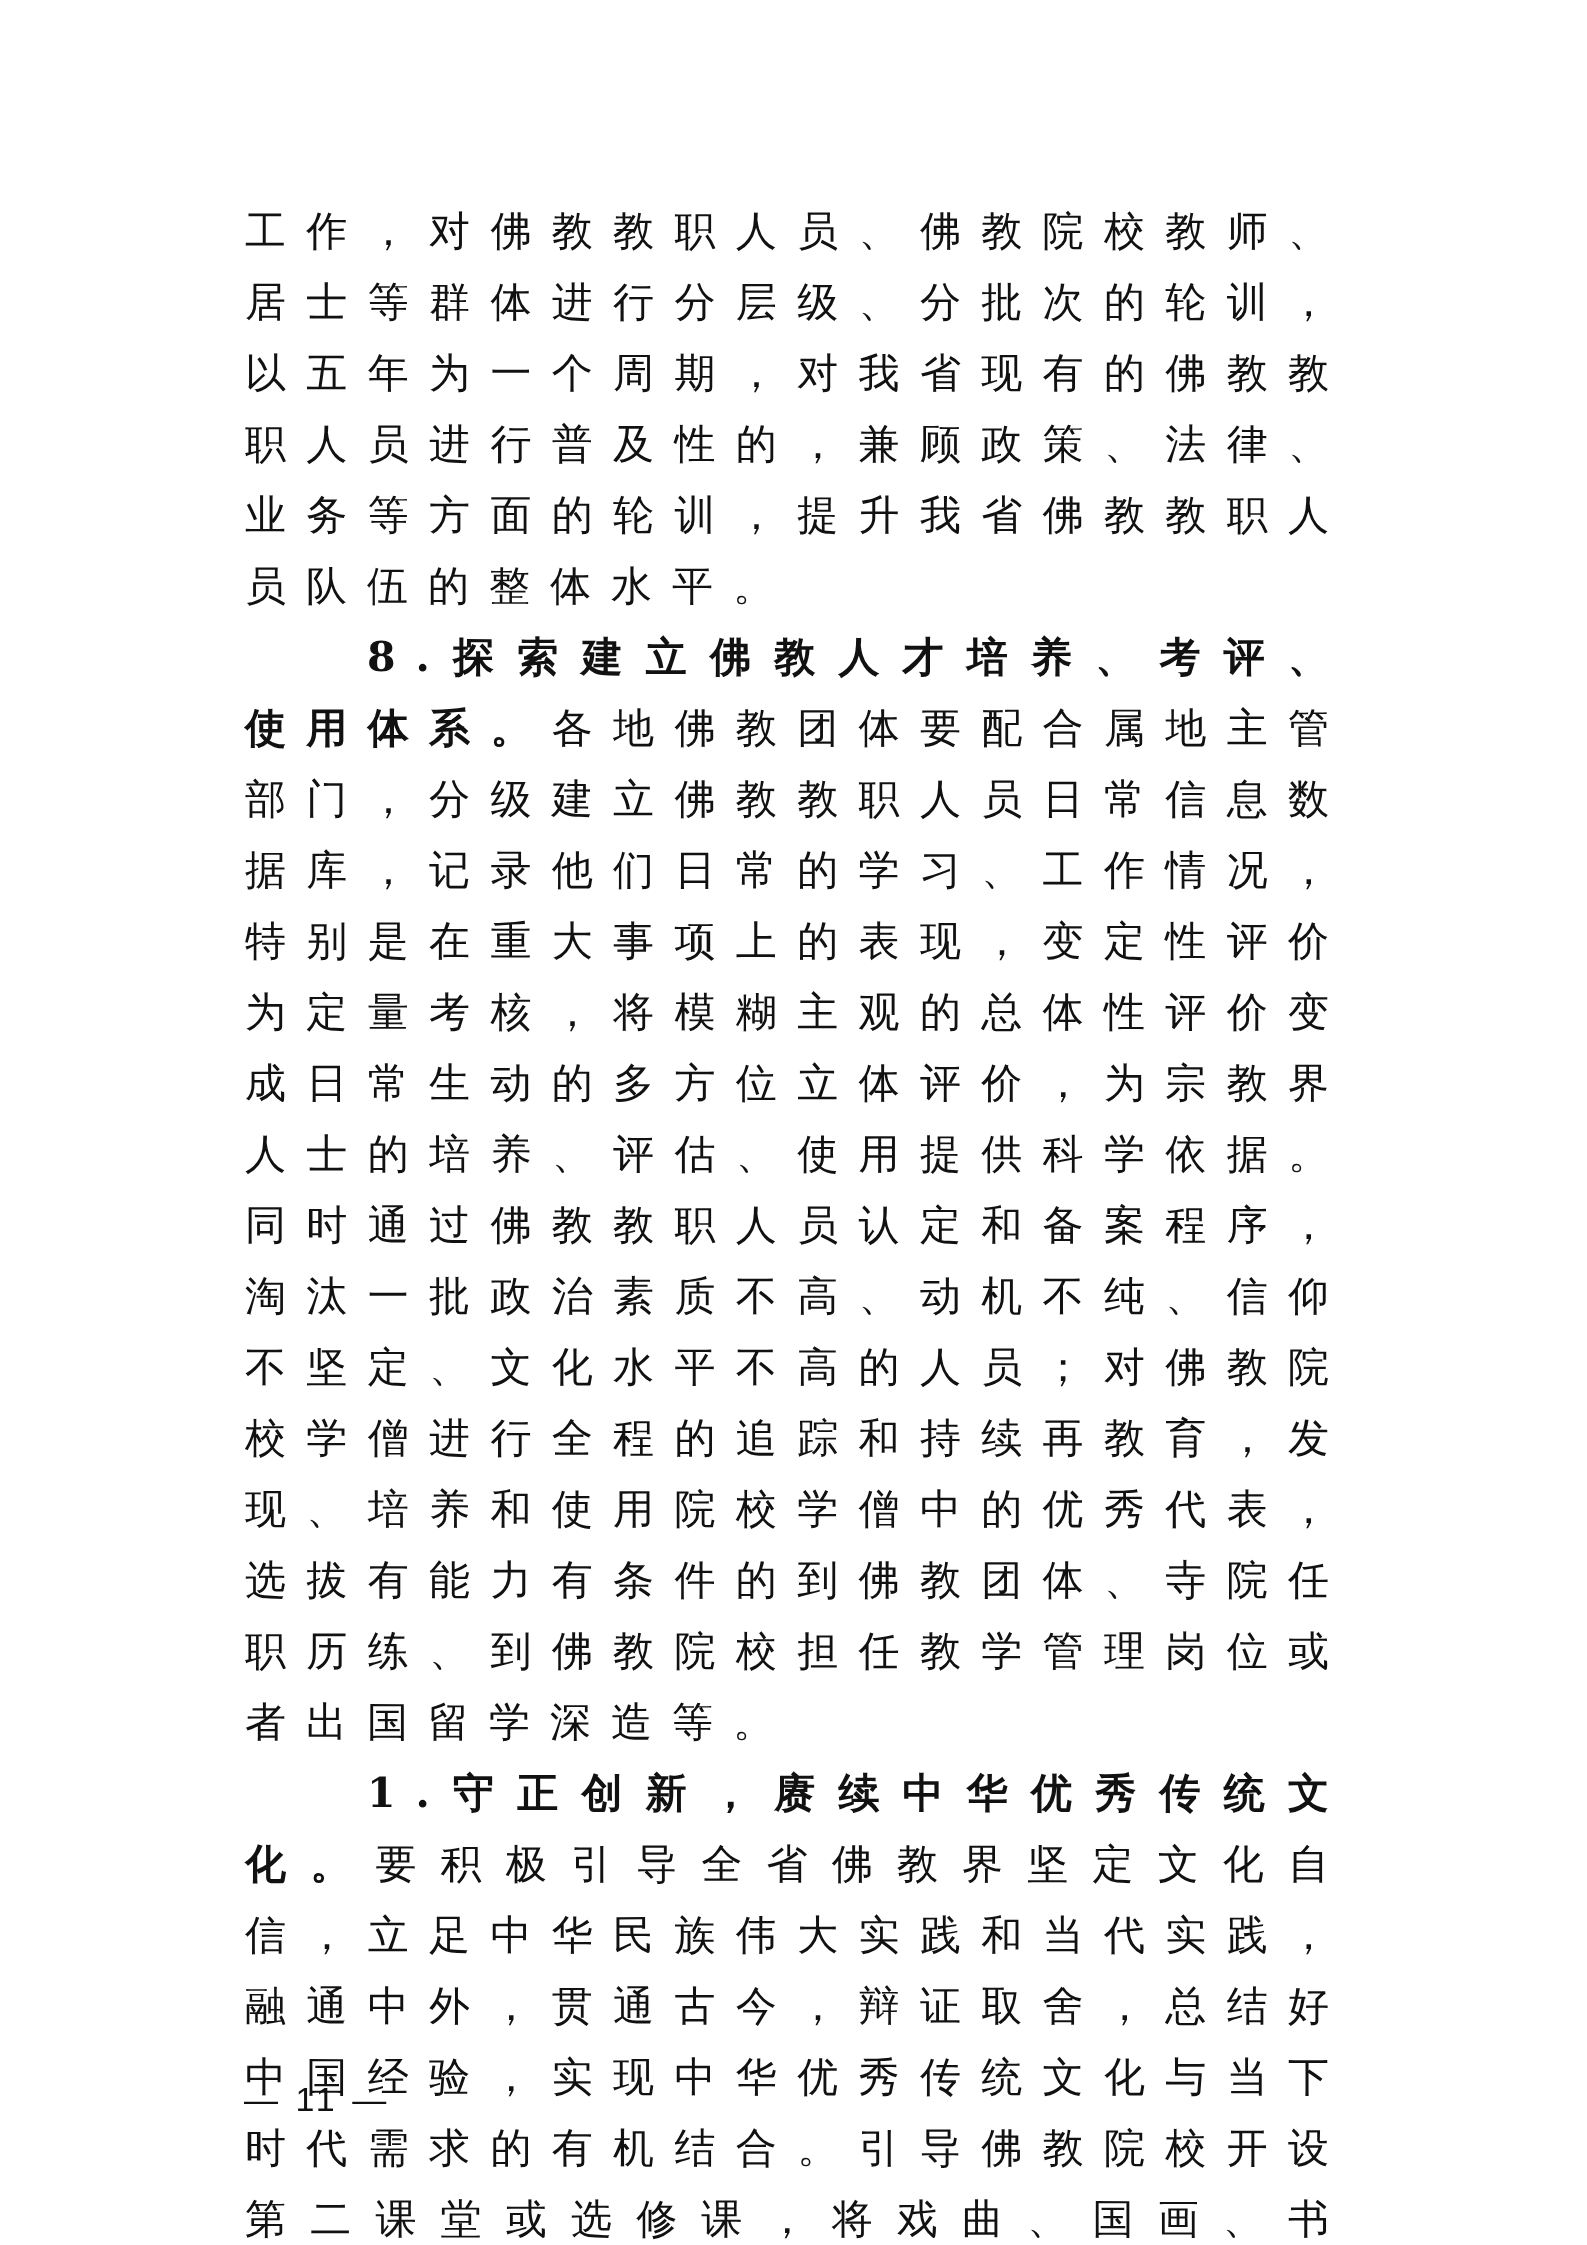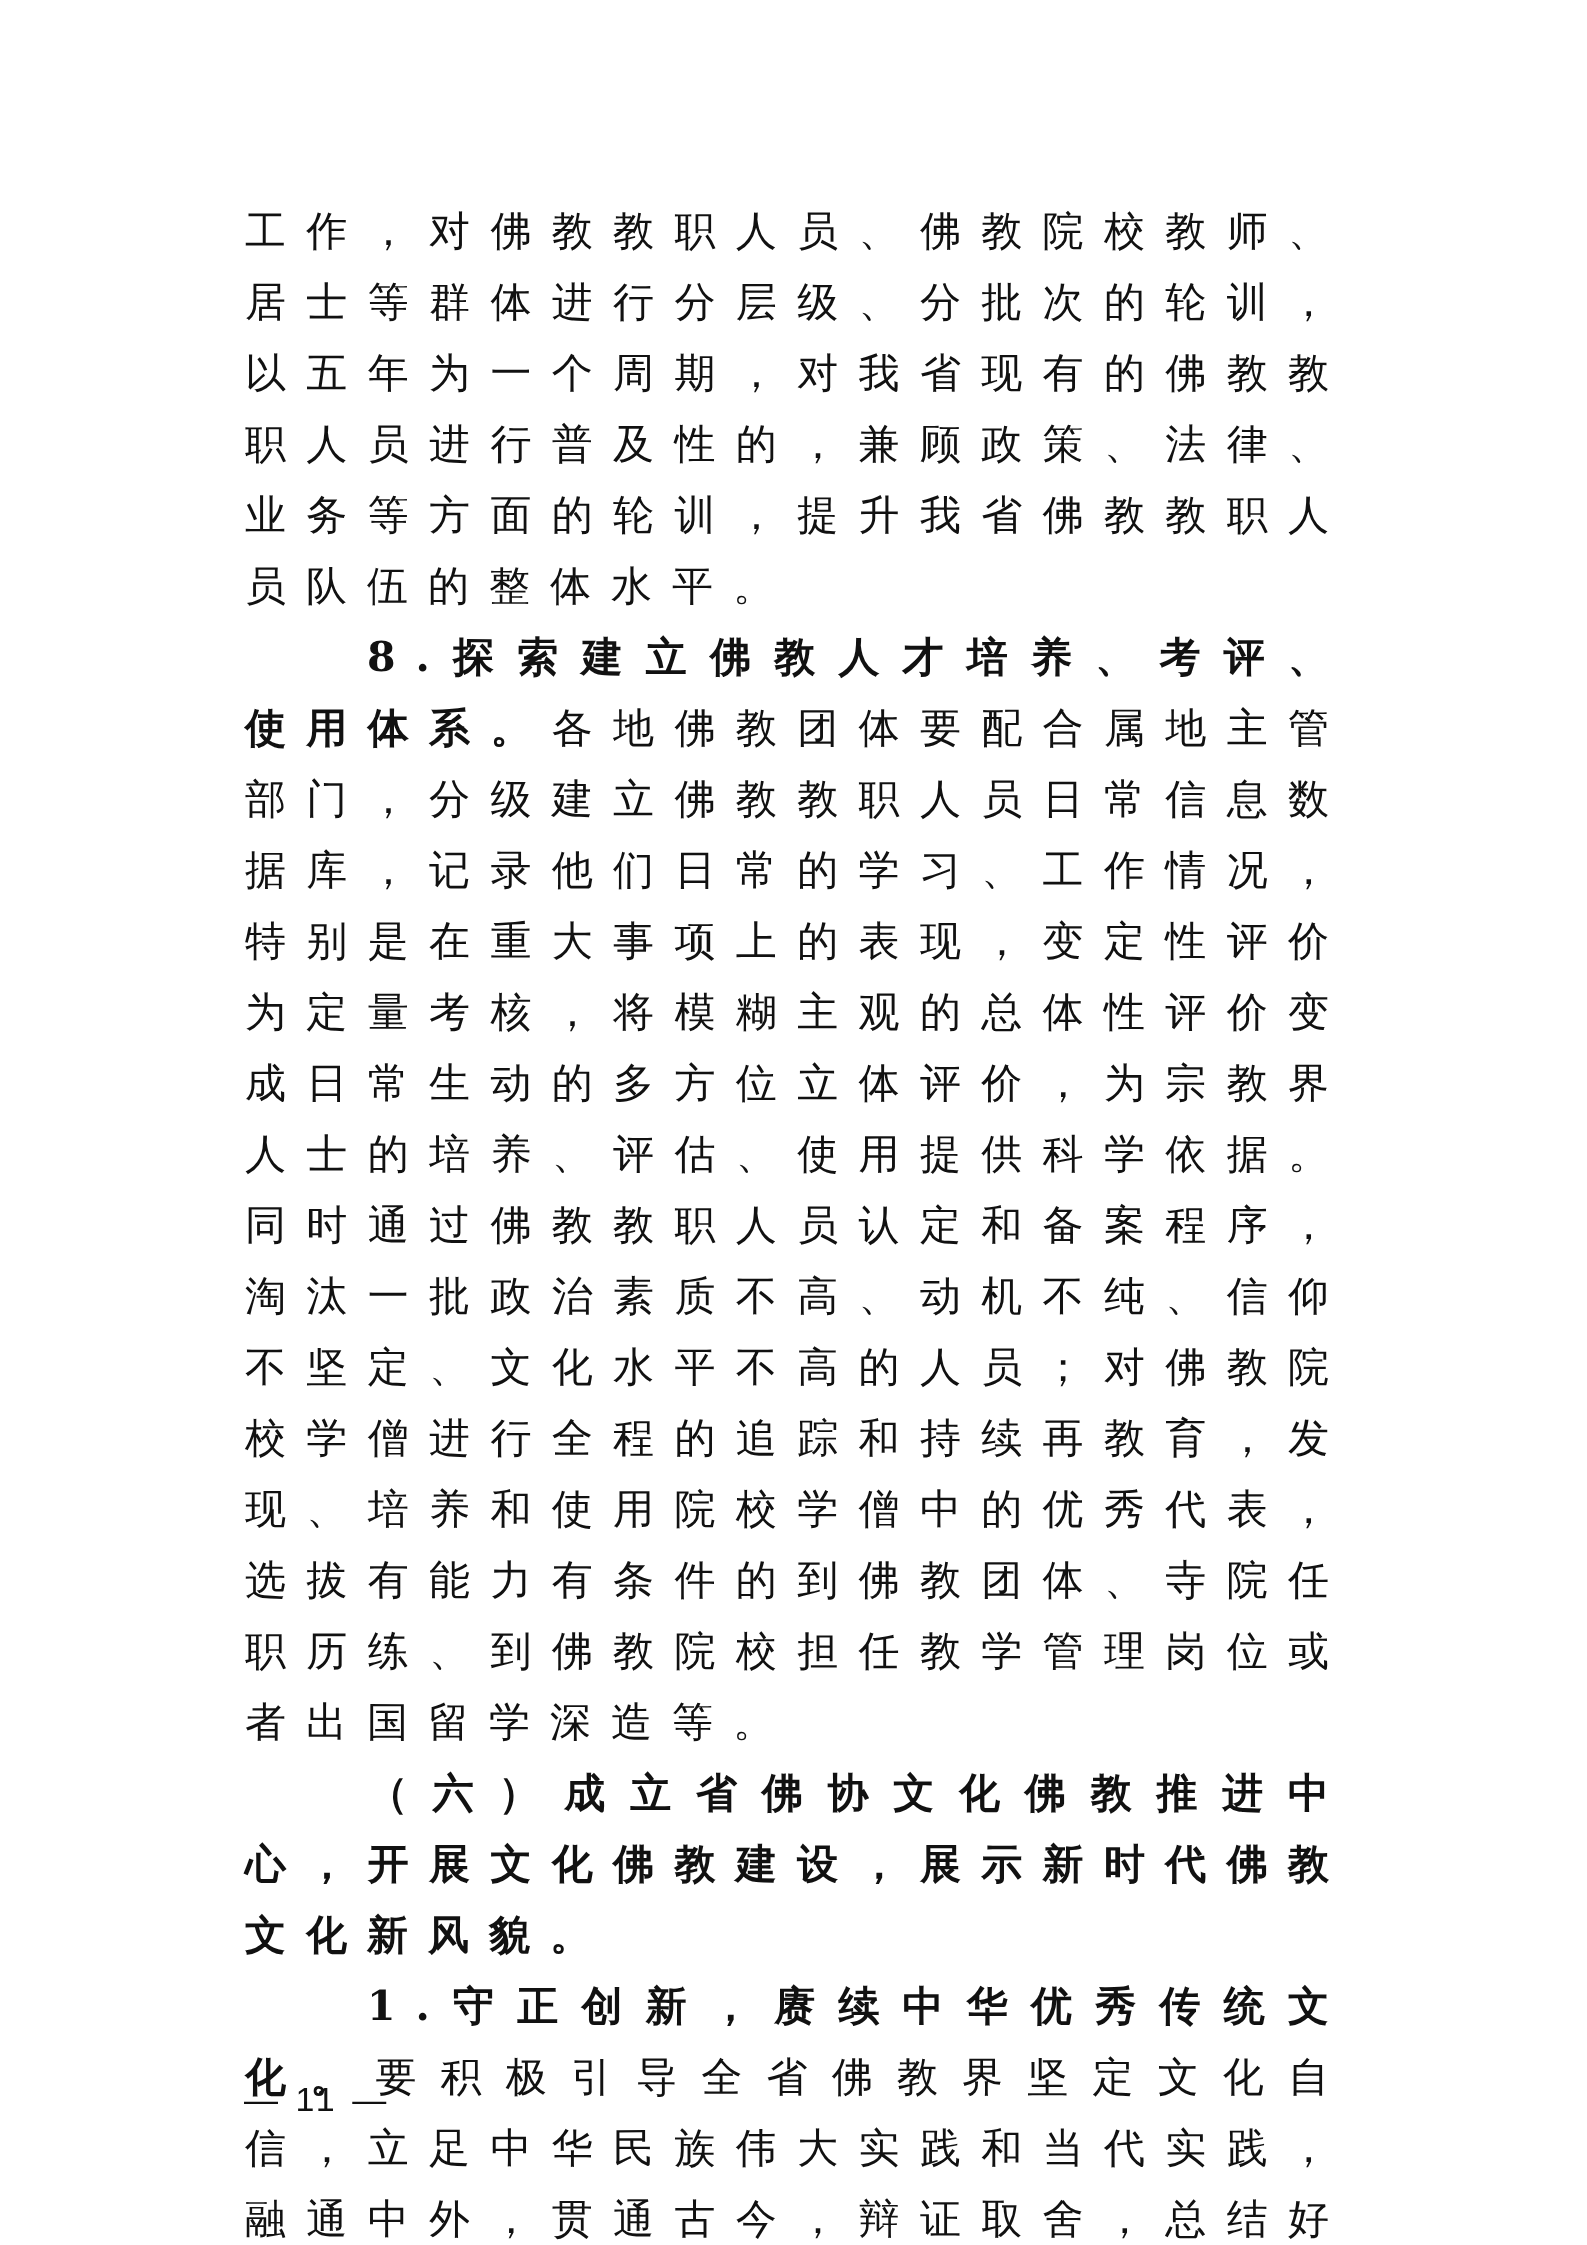--- a/index.html
+++ b/index.html
@@ -60,23 +60,20 @@
   <div class="body-text">
 
     <p class="para">
       <span class="lead"></span><span>工作，对佛教教职人员、佛教院校教师、居士等群体进行分层级、分批次的轮训，以五年为一个周期，对我省现有的佛教教职人员进行普及性的，兼顾政策、法律、业务等方面的轮训，提升我省佛教教职人员队伍的整体水平。</span>
     </p>
 
     <p class="para indent">
       <span class="lead">8.探索建立佛教人才培养、考评、使用体系。</span><span>各地佛教团体要配合属地主管部门，分级建立佛教教职人员日常信息数据库，记录他们日常的学习、工作情况，特别是在重大事项上的表现，变定性评价为定量考核，将模糊主观的总体性评价变成日常生动的多方位立体评价，为宗教界人士的培养、评估、使用提供科学依据。同时通过佛教教职人员认定和备案程序，淘汰一批政治素质不高、动机不纯、信仰不坚定、文化水平不高的人员；对佛教院校学僧进行全程的追踪和持续再教育，发现、培养和使用院校学僧中的优秀代表，选拔有能力有条件的到佛教团体、寺院任职历练、到佛教院校担任教学管理岗位或者出国留学深造等。</span>
     </p>
 
-    <p class="para indent">
-      <span class="lead">（六）成立省佛协文化佛教推进中心，开展文化佛教建设，展示新时代佛教文化新风貌。</span><span></span>
-    </p>
 
     <p class="para indent">
       <span class="lead">1.守正创新，赓续中华优秀传统文化。</span><span>要积极引导全省佛教界坚定文化自信，立足中华民族伟大实践和当代实践，融通中外，贯通古今，辩证取舍，总结好中国经验，实现中华优秀传统文化与当下时代需求的有机结合。引导佛教院校开设第二课堂或选修课，将戏曲、国画、书法、武术、太极、</span>
     </p>
 
   </div>
 
   <div class="page-number">— 11 —</div>
 </div>
 

